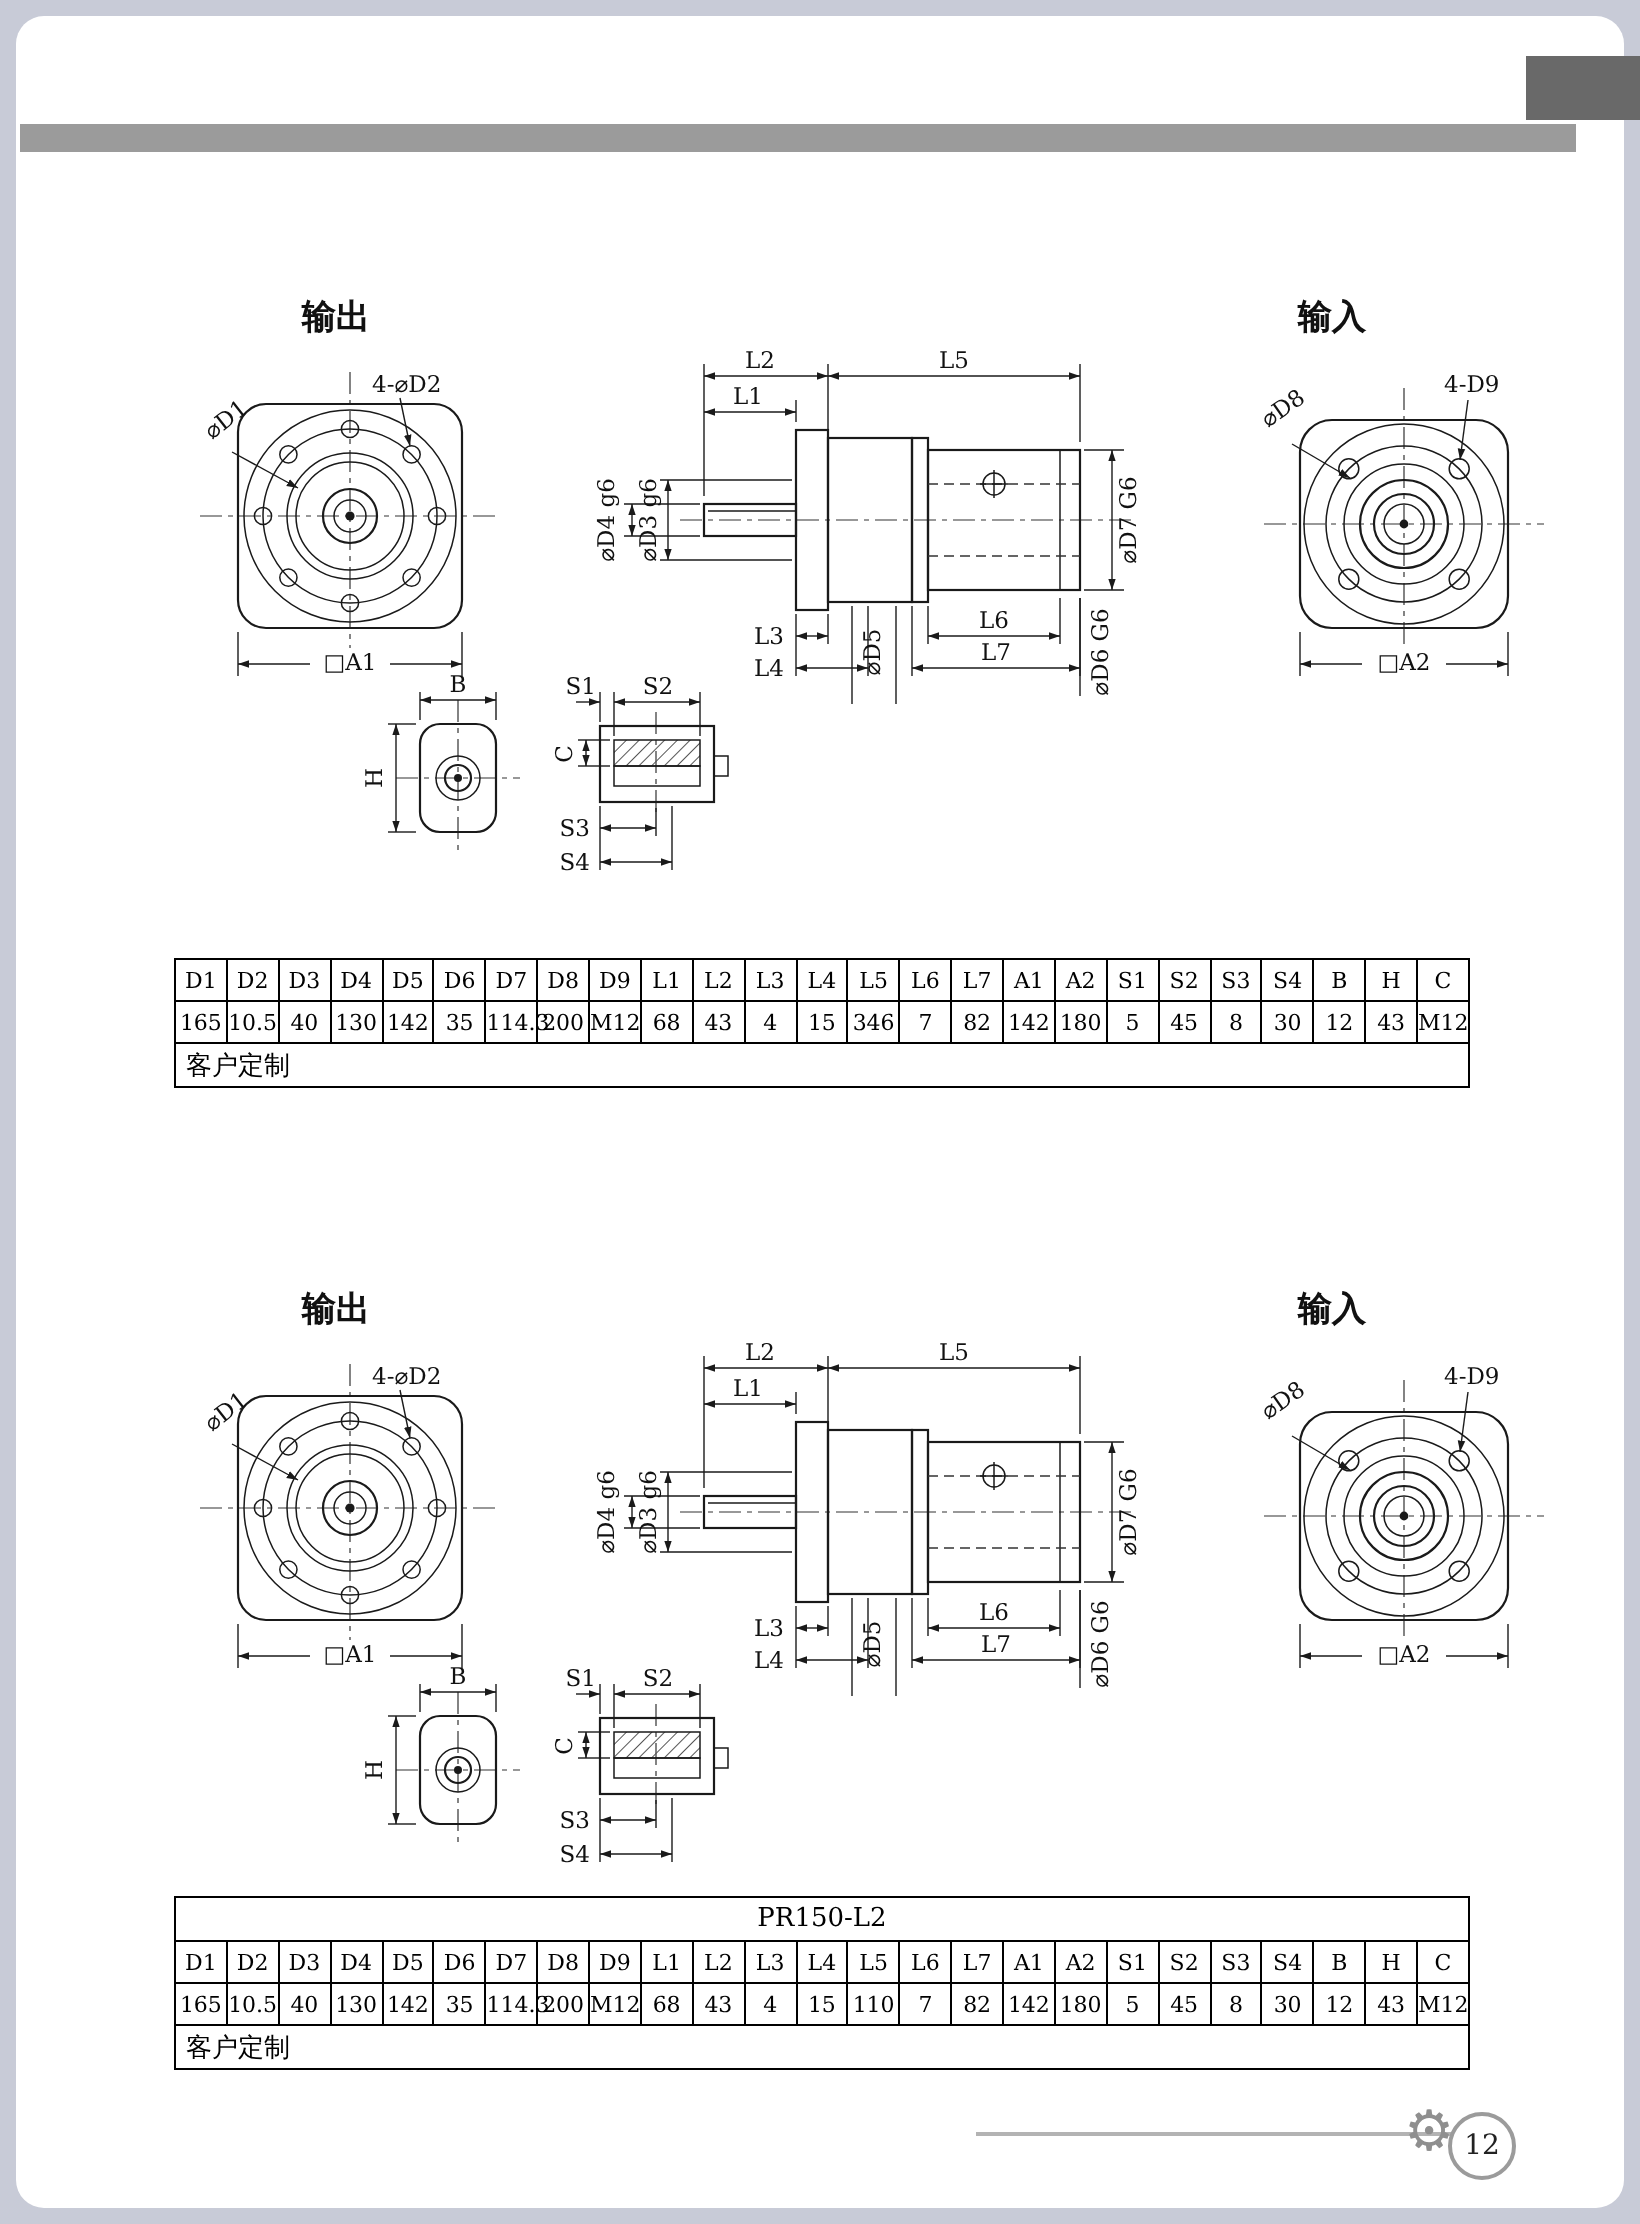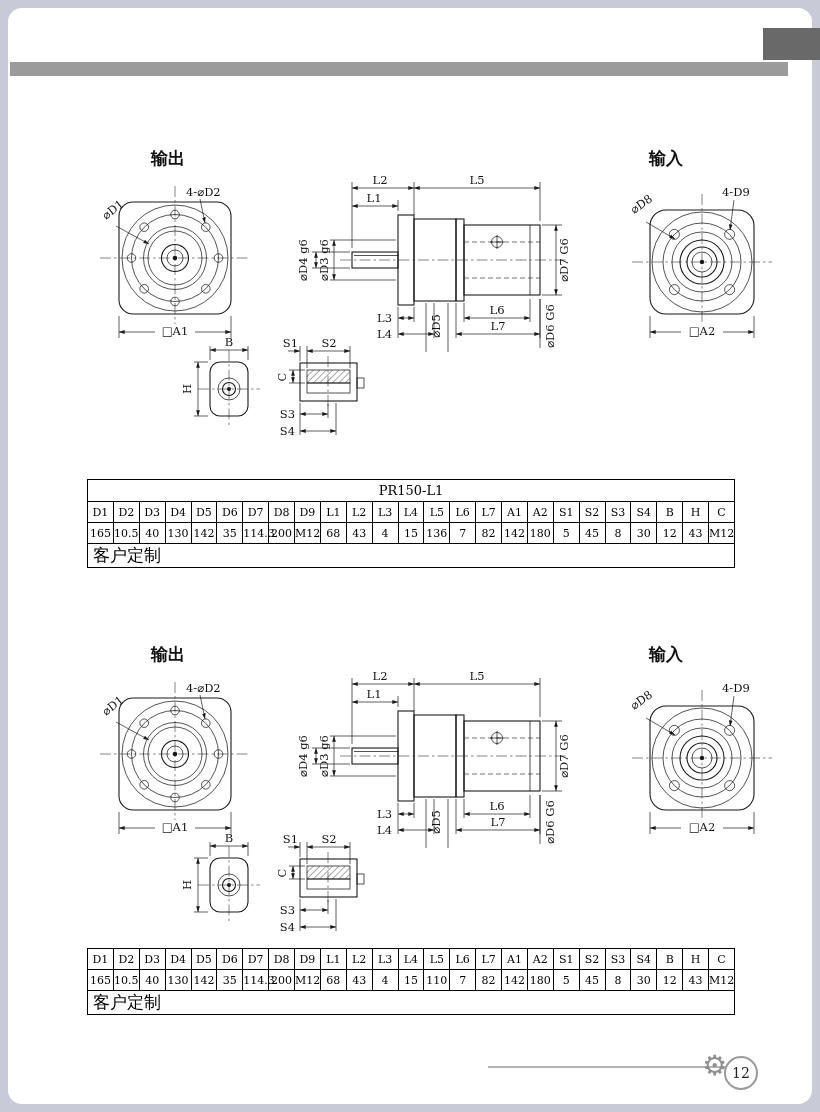--- a/index.html
+++ b/index.html
@@ -18,21 +18,21 @@
   .hid{stroke:#333;stroke-width:0.7;stroke-dasharray:5 3;fill:none}
   .dot{fill:#1a1a1a}
   .mask{fill:#ffffff}
   .dt{font-family:"DejaVu Serif","DejaVu Sans",serif;font-size:11.5px;fill:#111}
   .cjk{font-family:"DejaVu Sans",sans-serif;font-size:17px;font-weight:bold;fill:#111}
   
   table.spec{position:absolute;left:87px;width:648px;border-collapse:collapse;table-layout:fixed;
              font-family:"DejaVu Serif","DejaVu Sans",serif;color:#000;}
   .spec td{border:1px solid #000;text-align:center;font-size:11px;height:20px;padding:0;overflow:visible;white-space:nowrap;}
   .spec td.title{font-size:13px;height:21px;}
-  .spec td.note{text-align:left;padding-left:5px;font-size:17px;height:21px;}
+  .spec td.note{text-align:left;padding-left:5px;font-size:13px;height:21px;}
   
   .footer-line{position:absolute;left:488px;top:1066px;width:264px;height:2px;background:#b3b3b3;}
   .gear{position:absolute;left:702px;top:1052px;font-size:28px;color:#8f8f8f;line-height:1;}
   .page-num{position:absolute;left:724px;top:1056px;width:30px;height:30px;border:2px solid #9b9b9b;
             border-radius:50%;background:#fff;display:flex;align-items:center;justify-content:center;
             font-size:14px;color:#222;font-family:"DejaVu Serif",serif;}
 </style>
 </head>
 <body>
 
@@ -221,23 +221,20 @@
       </g>
     </defs>
   </svg>
 
   <svg class="diagram" style="top:142px" width="820" height="310" viewBox="0 0 820 310">
     <use href="#gearbox-diagram"></use>
   </svg>
 
   <table class="spec" style="top:479px">
     <tbody>
-        <tr>
-          <td class="title" colspan="25">PR150-L1</td>
-        </tr>
     <tr>
           <td>D1</td>
           <td>D2</td>
           <td>D3</td>
           <td>D4</td>
           <td>D5</td>
           <td>D6</td>
           <td>D7</td>
           <td>D8</td>
           <td>D9</td>
@@ -265,21 +262,21 @@
           <td>130</td>
           <td>142</td>
           <td>35</td>
           <td>114.3</td>
           <td>200</td>
           <td>M12</td>
           <td>68</td>
           <td>43</td>
           <td>4</td>
           <td>15</td>
-          <td>136</td>
+          <td>346</td>
           <td>7</td>
           <td>82</td>
           <td>142</td>
           <td>180</td>
           <td>5</td>
           <td>45</td>
           <td>8</td>
           <td>30</td>
           <td>12</td>
           <td>43</td>
@@ -290,20 +287,23 @@
         </tr>
   </tbody>
     </table>
 
   <svg class="diagram" style="top:638px" width="820" height="310" viewBox="0 0 820 310">
     <use href="#gearbox-diagram"></use>
   </svg>
 
   <table class="spec" style="top:948px">
     <tbody>
+        <tr>
+          <td class="title" colspan="25">PR150-L2</td>
+        </tr>
     <tr>
           <td>D1</td>
           <td>D2</td>
           <td>D3</td>
           <td>D4</td>
           <td>D5</td>
           <td>D6</td>
           <td>D7</td>
           <td>D8</td>
           <td>D9</td>

